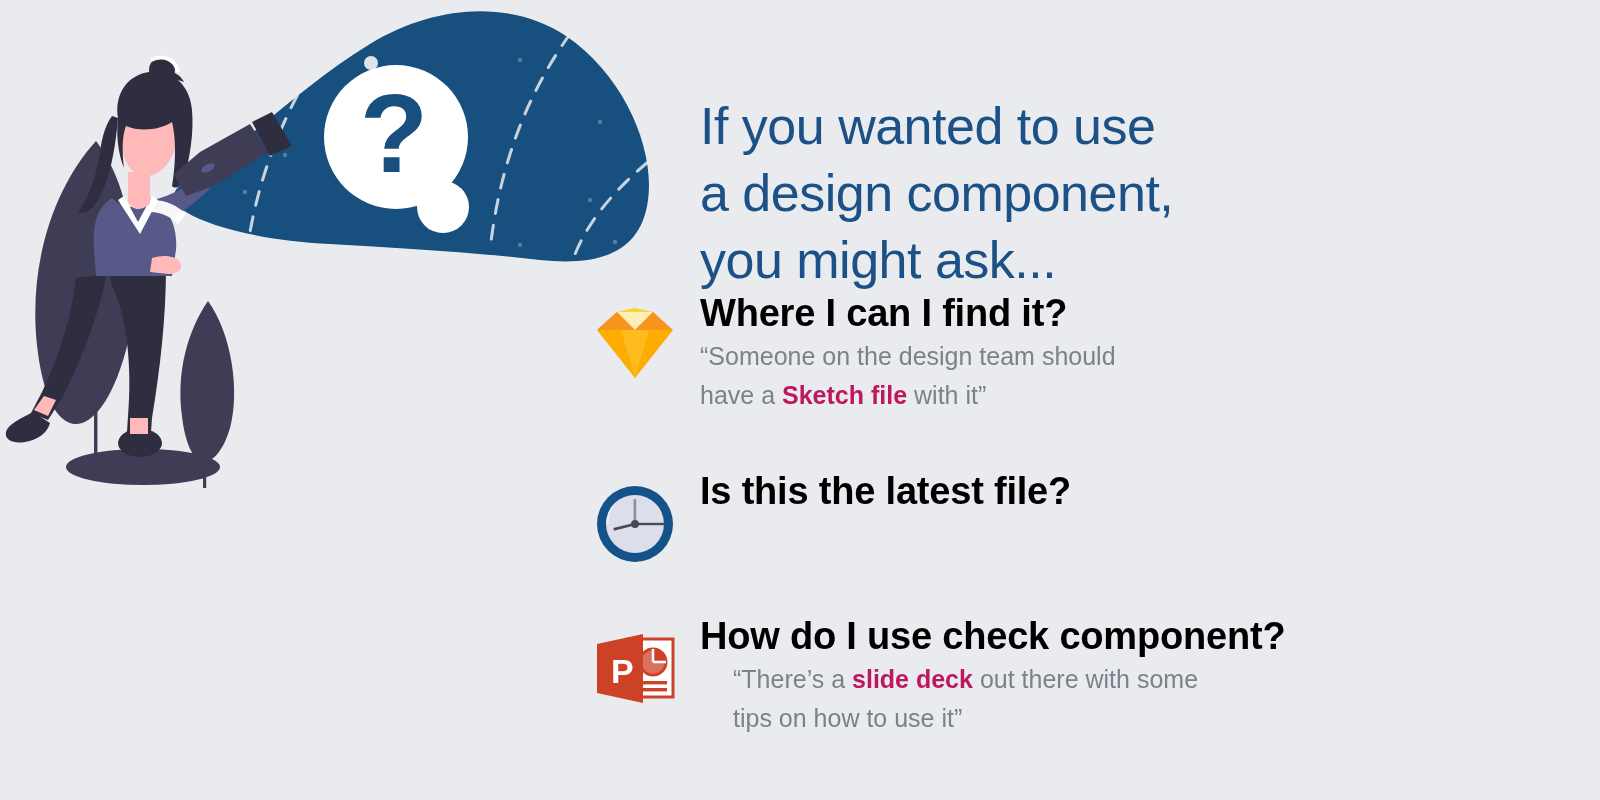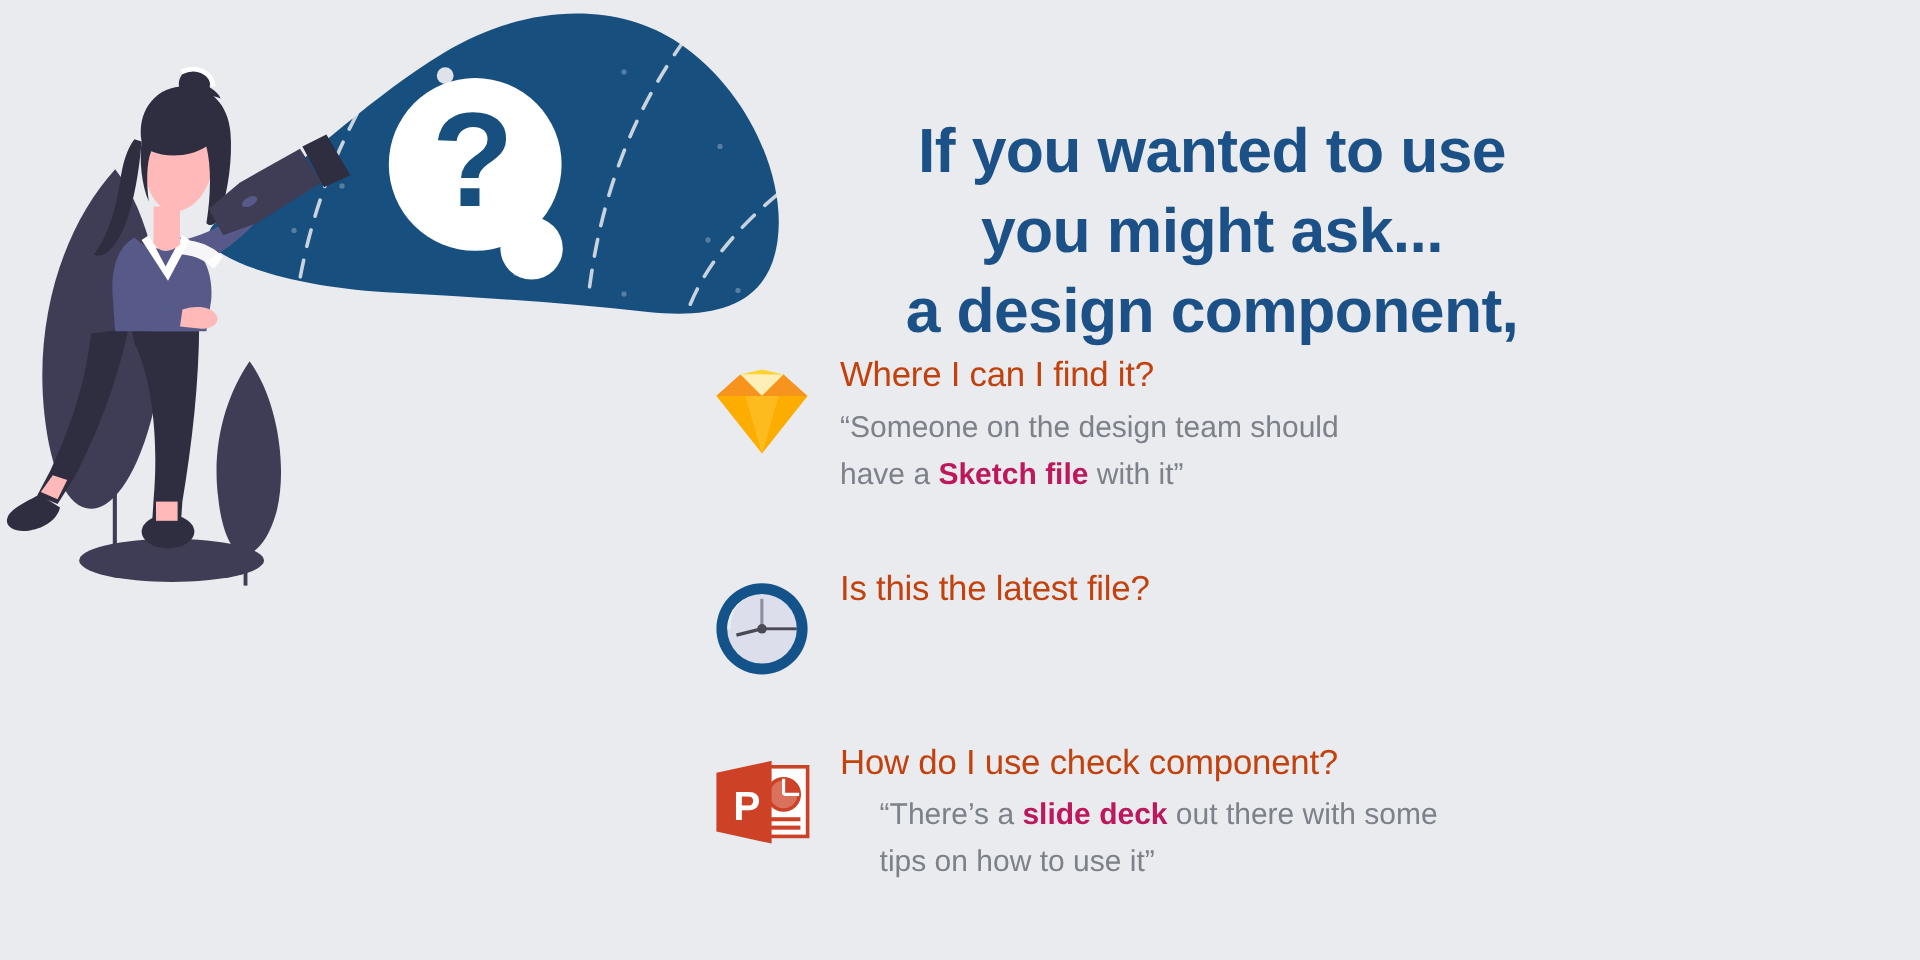--- a/index.html
+++ b/index.html
@@ -31,24 +31,23 @@
 
   
   #heading {
     position: absolute;
     left: 700px;
     top: 58px;
     width: 620px;
     color: #1b5186;
     font-family: "Liberation Sans", sans-serif;
     font-size: 52px;
-    font-weight: bold;
+    font-weight: normal;
     line-height: 67px;
     letter-spacing: -0.5px;
-    text-align: center;
   }
   #heading .hline { display: block; white-space: nowrap; }
 
   
   #qa-list {
     position: absolute;
     left: 595px;
     top: 296px;
     width: 900px;
   }
@@ -72,24 +71,24 @@
   }
   .qa-item.clock .qa-icon { padding-top: 10px; }
   .qa-item.ppt   .qa-icon { padding-top: 12px; }
 
   .qa-text {
     flex: 1 1 auto;
     padding-left: 25px;
     box-sizing: border-box;
   }
   .qa-title {
-    color: #c2410c;
+    color: #000000;
     font-family: "Liberation Sans", sans-serif;
-    font-size: 29px;
-    font-weight: normal;
+    font-size: 38px;
+    font-weight: bold;
     letter-spacing: -0.2px;
     line-height: 34px;
     margin: 0 0 7px 0;
     white-space: nowrap;
   }
   .qa-quote {
     color: #7c818a;
     font-family: "Liberation Sans", sans-serif;
     font-size: 25px;
     font-weight: normal;
@@ -236,22 +235,22 @@
       <g>
         <path d="M174,174 L200,152 L250,124 L268,152 L214,186 L186,196 Z" fill="#3f3d56"></path>
         <path d="M252,122 L272,112 L292,146 L270,156 Z" fill="#2f2e41"></path>
         <ellipse cx="208" cy="168" rx="7" ry="3.6" fill="#575a89" transform="rotate(-28 208 168)"></ellipse>
       </g>
     </svg>
   </div>
 
   <h1 id="heading" style="color: rgb(27, 81, 134);">
     <span class="hline">If you wanted to use</span>
+    <span class="hline">a design component,</span>
     <span class="hline">you might ask...</span>
-    <span class="hline">a design component,</span>
   </h1>
 
   <div id="qa-list">
 
     <div class="qa-item sketch">
       <div class="qa-icon">
         <svg width="80" height="84" viewBox="0 0 80 84" xmlns="http://www.w3.org/2000/svg">
 
           <path d="M8,30 L22,12 L40,20 L40,30 Z" fill="#fdad00"></path>
 

